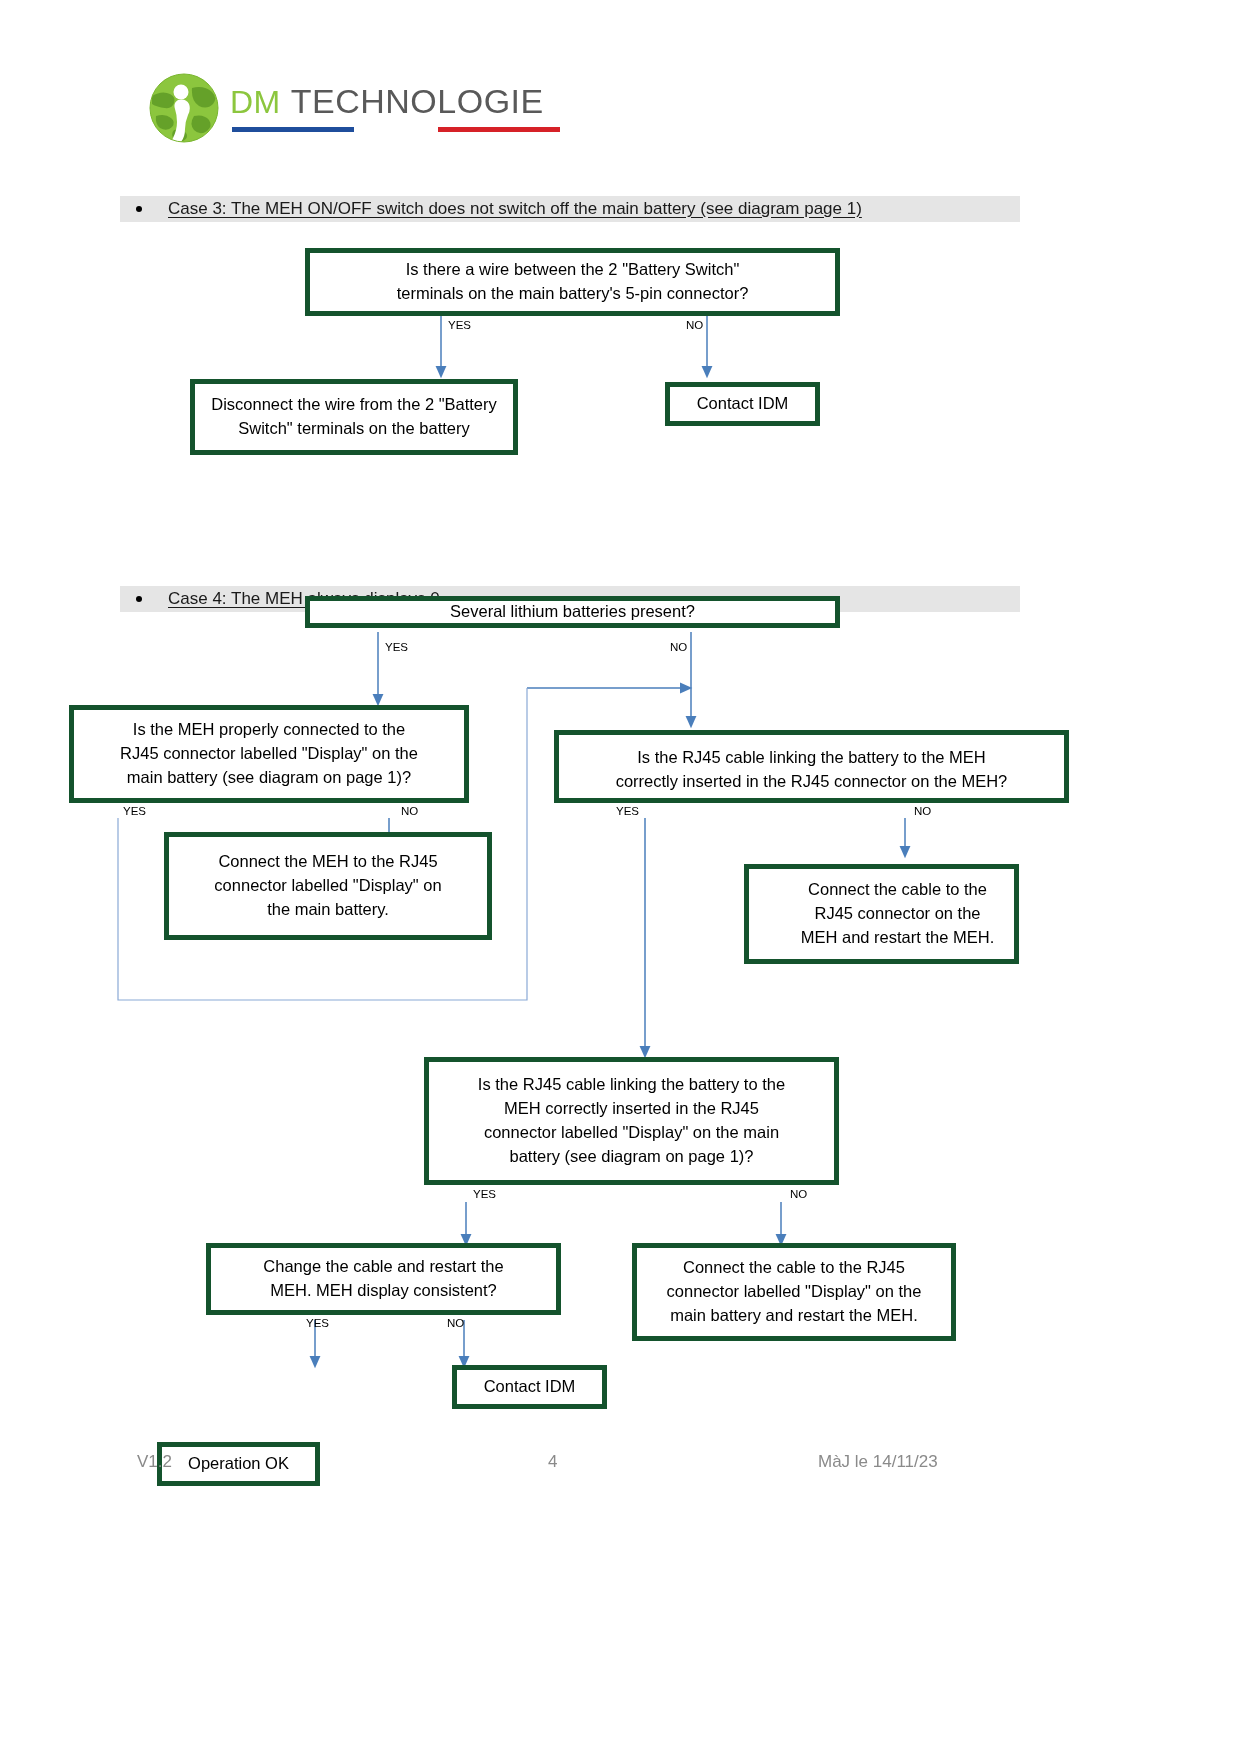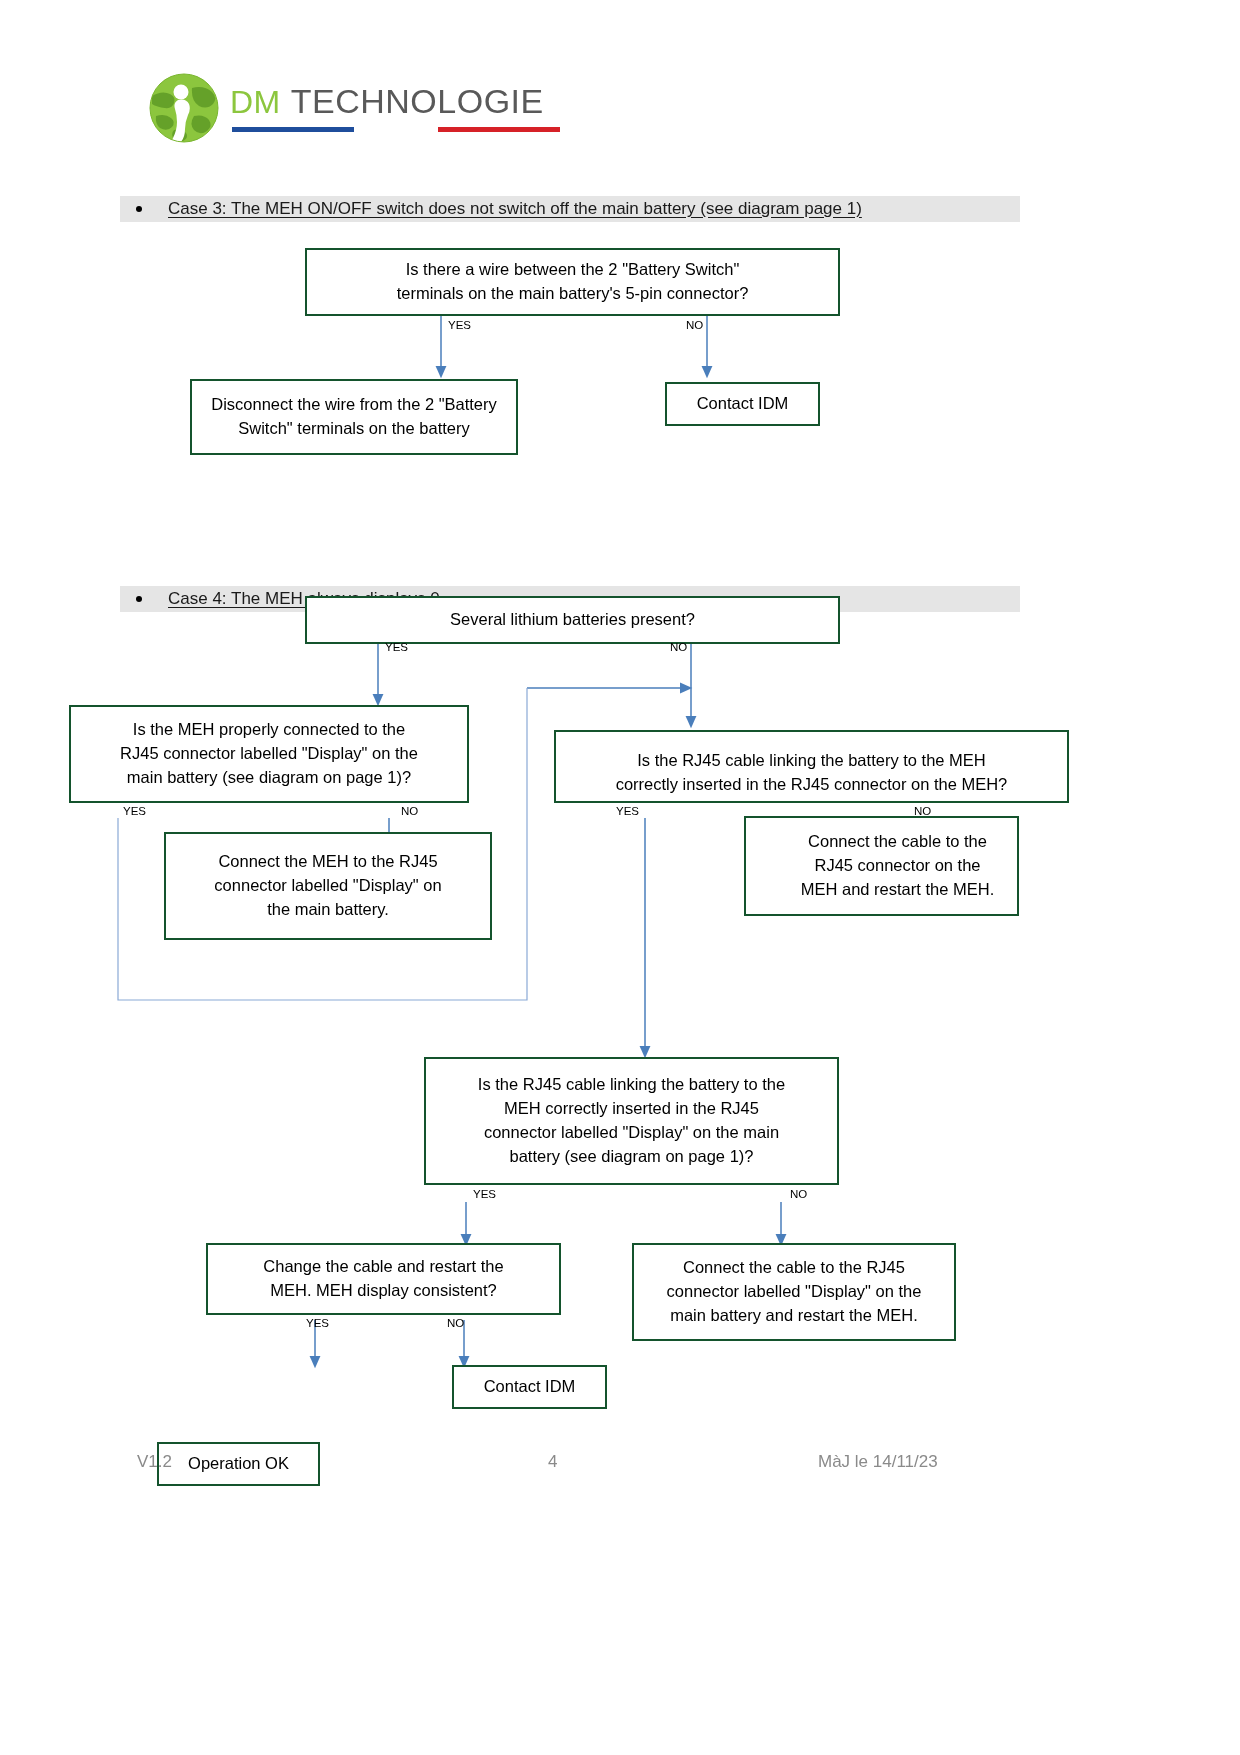--- a/index.html
+++ b/index.html
@@ -55,21 +55,21 @@
     color:#1a1a1a;
     text-decoration:underline;
     text-underline-offset:3px;
     white-space:nowrap;
     font-family:"Liberation Sans", sans-serif;
   }
 
   
   .fbox {
     position:absolute;
-    border:2px solid #14532d;
+    border:5px solid #14532d;
     background:#ffffff;
     display:flex;
     align-items:center;
     justify-content:center;
     text-align:center;
     font-size:16.5px;
     line-height:1.45;
     color:#000;
     padding:4px 8px;
     font-family:"Liberation Sans", sans-serif;
@@ -197,21 +197,21 @@
     <span>
       <span>Disconnect the wire from the 2 "Battery</span>
       <span>Switch" terminals on the battery</span>
     </span>
   </div>
 
   <div class="fbox" style="left:665px; top:382px; width:155px; height:44px;">
     <span>Contact IDM</span>
   </div>
 
-  <div class="fbox" style="left:305px; top:596px; width:535px; height:48px;">
+  <div class="fbox" style="left:305px; top:596px; width:535px; height:32px;">
     <span>Several lithium batteries present?</span>
   </div>
   <span class="elabel" style="left:385px; top:641px;">YES</span>
   <span class="elabel" style="left:670px; top:641px;">NO</span>
 
   <div class="fbox" style="left:69px; top:705px; width:400px; height:98px;">
     <span>
       <span>Is the MEH properly connected to the</span>
       <span>RJ45 connector labelled "Display" on the</span>
       <span>main battery (see diagram on page 1)?</span>
@@ -230,21 +230,21 @@
   <span class="elabel" style="left:914px; top:805px;">NO</span>
 
   <div class="fbox" style="left:164px; top:832px; width:328px; height:108px;">
     <span>
       <span>Connect the MEH to the RJ45</span>
       <span>connector labelled "Display" on</span>
       <span>the main battery.</span>
     </span>
   </div>
 
-  <div class="fbox" style="left:744px; top:816px; width:275px; height:100px;padding-left:40px;">
+  <div class="fbox" style="left:744px; top:864px; width:275px; height:100px;padding-left:40px;">
     <span>
       <span>Connect the cable to the</span>
       <span>RJ45 connector on the</span>
       <span>MEH and restart the MEH.</span>
     </span>
   </div>
 
   <div class="fbox" style="left:424px; top:1057px; width:415px; height:128px;">
     <span>
       <span>Is the RJ45 cable linking the battery to the</span>

